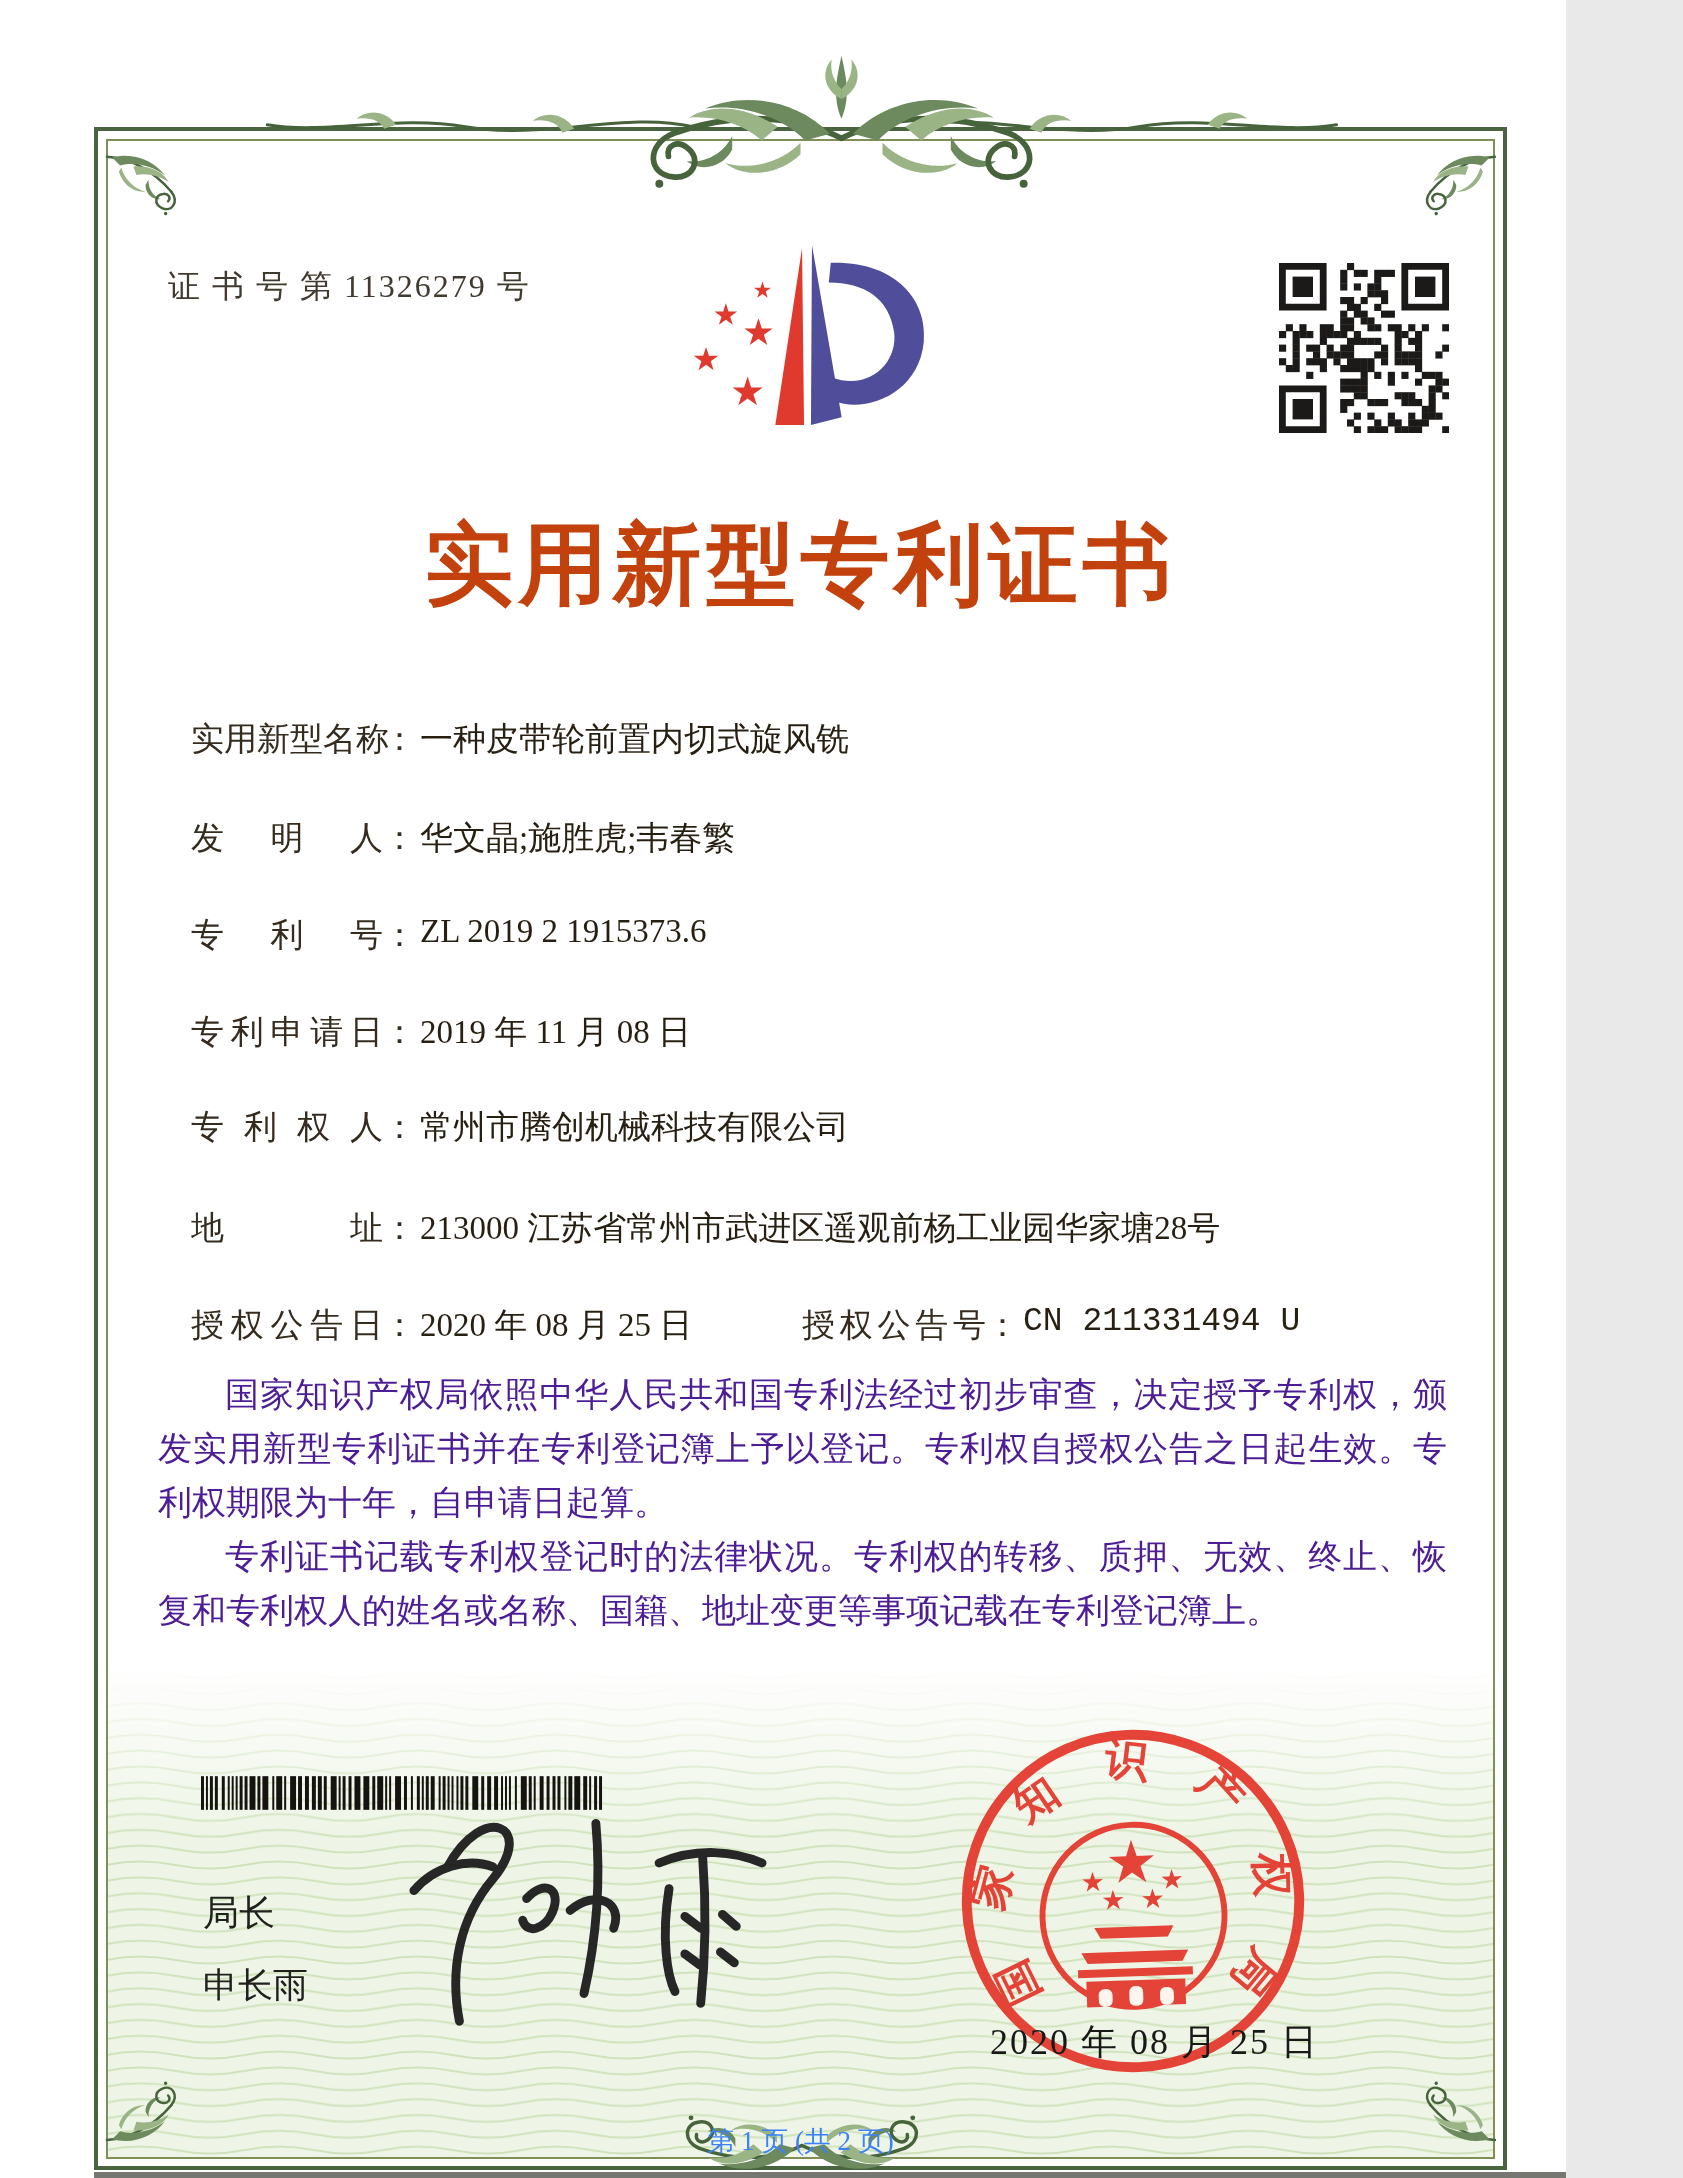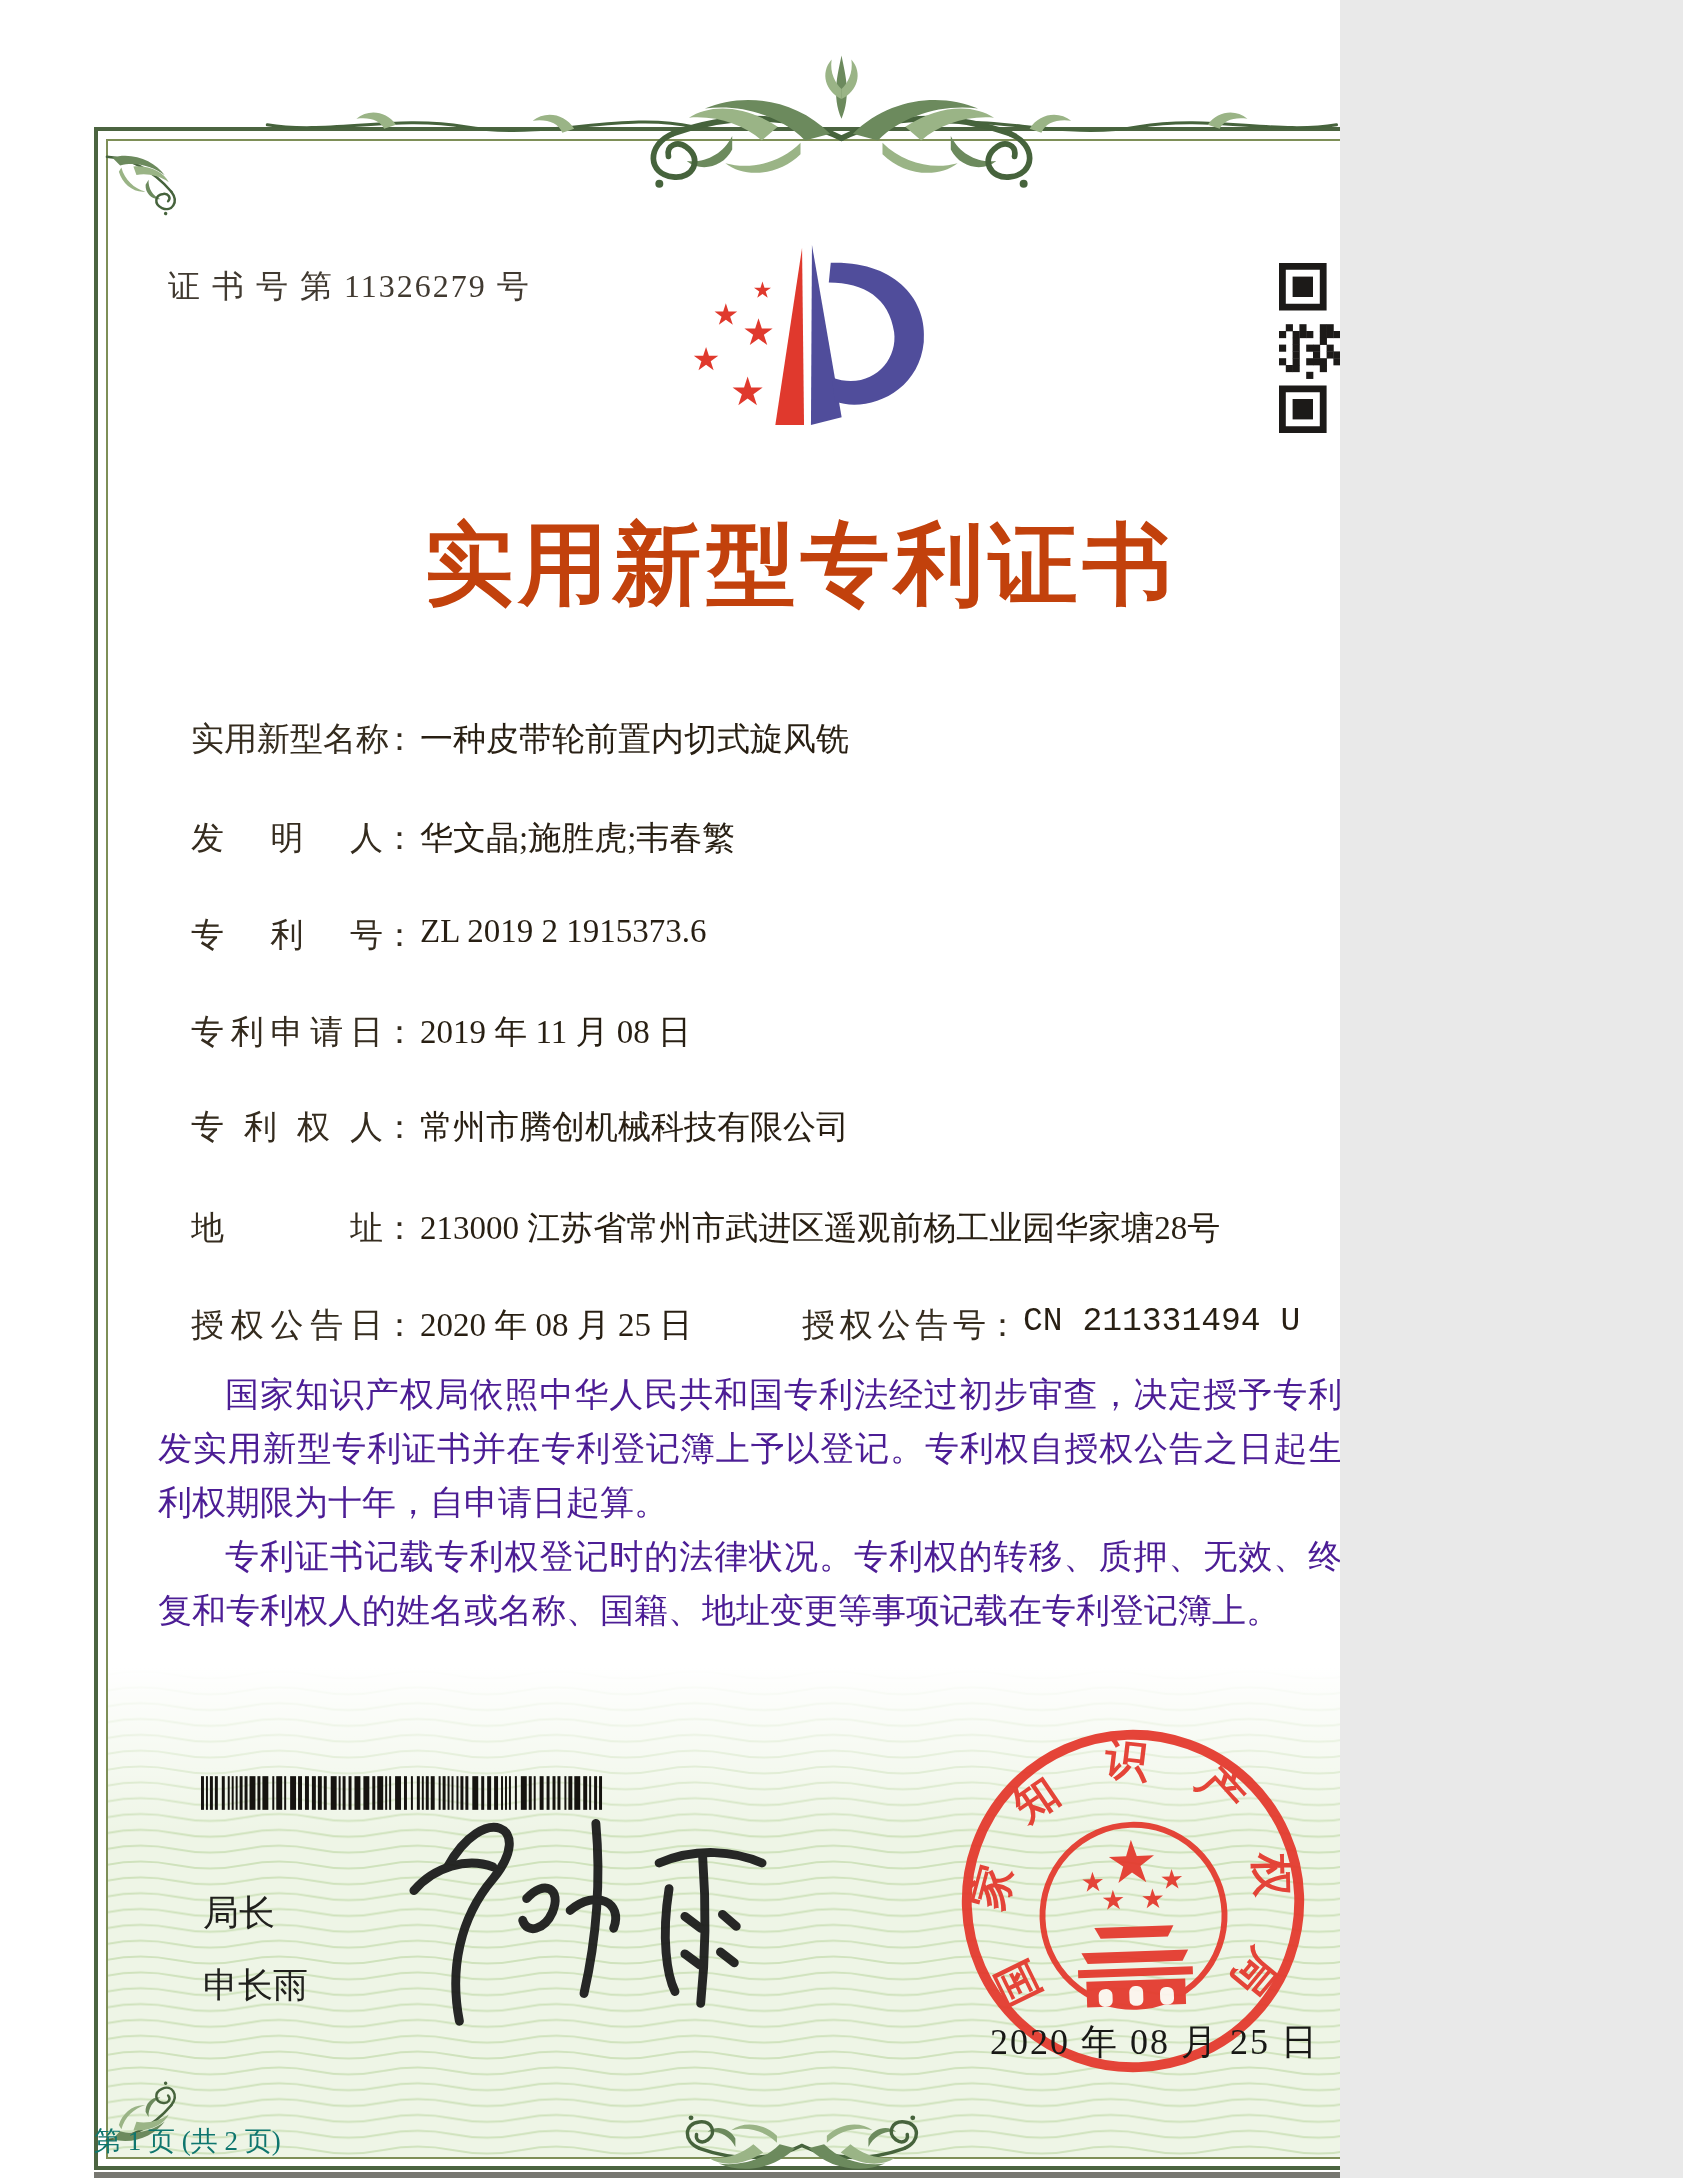--- a/index.html
+++ b/index.html
@@ -1,17 +1,17 @@
 <!DOCTYPE html>
 <html><head>
 <meta charset="utf-8">
 <style>
   html,body{margin:0;padding:0;background:#e9e9e9;}
   .page{
-    position:relative;width:1340px;height:2178px;background:#ffffff;
+    position:relative;width:1566px;height:2178px;background:#ffffff;
     font-family:"Liberation Serif","DejaVu Serif",serif;overflow:hidden;
   }
   
   .frame-outer{position:absolute;left:94px;top:127px;width:1413px;height:2043px;
     border:4px solid #4b6440;box-sizing:border-box;z-index:2;}
   .frame-inner{position:absolute;left:106px;top:139px;width:1389px;height:2020px;
     border:2px solid #7e8f57;box-sizing:border-box;z-index:2;}
   .ornaments{position:absolute;left:0;top:0;z-index:3;pointer-events:none;}
   .st{stroke:#46633c;stroke-width:5;fill:none;stroke-linecap:round;}
   .thin{stroke-width:3;}
@@ -41,22 +41,22 @@
   .paras p{margin:0;text-indent:67px;}
   .barcode{position:absolute;left:201px;top:1776px;z-index:4;}
   .director-label{position:absolute;left:203px;top:1889px;font-size:36px;color:#20201d;z-index:4;}
   .director-name{position:absolute;left:203px;top:1962px;font-size:35px;color:#20201d;z-index:4;}
   .signature{position:absolute;left:376px;top:1772px;z-index:4;}
   .seal{position:absolute;left:945px;top:1713px;z-index:4;opacity:.93;}
   .seal text{font-size:44px;letter-spacing:46px;fill:#e4372b;
     font-family:"Liberation Serif","DejaVu Serif",serif;font-weight:700;}
   .seal-date{position:absolute;left:990px;top:2018px;font-size:36px;letter-spacing:2px;
     color:#181816;z-index:5;white-space:nowrap;}
-  .footer{position:absolute;left:94px;top:2123px;width:1413px;
-    font-size:27px;color:#0f766e;z-index:4;}
+  .footer{position:absolute;left:94px;top:2123px;width:1413px;text-align:center;
+    font-size:27px;color:#3b82f6;z-index:4;}
   .scan-edge-b{position:absolute;left:94px;top:2172px;width:1589px;height:6px;
     background:#4a4a42;opacity:.75;z-index:6;}
   .scan-edge-r{position:absolute;left:1674px;top:40px;width:3px;height:2138px;
     background:#8a8a84;opacity:.35;z-index:6;}
 </style>
 </head>
 <body>
 
 <div class="page">
 

